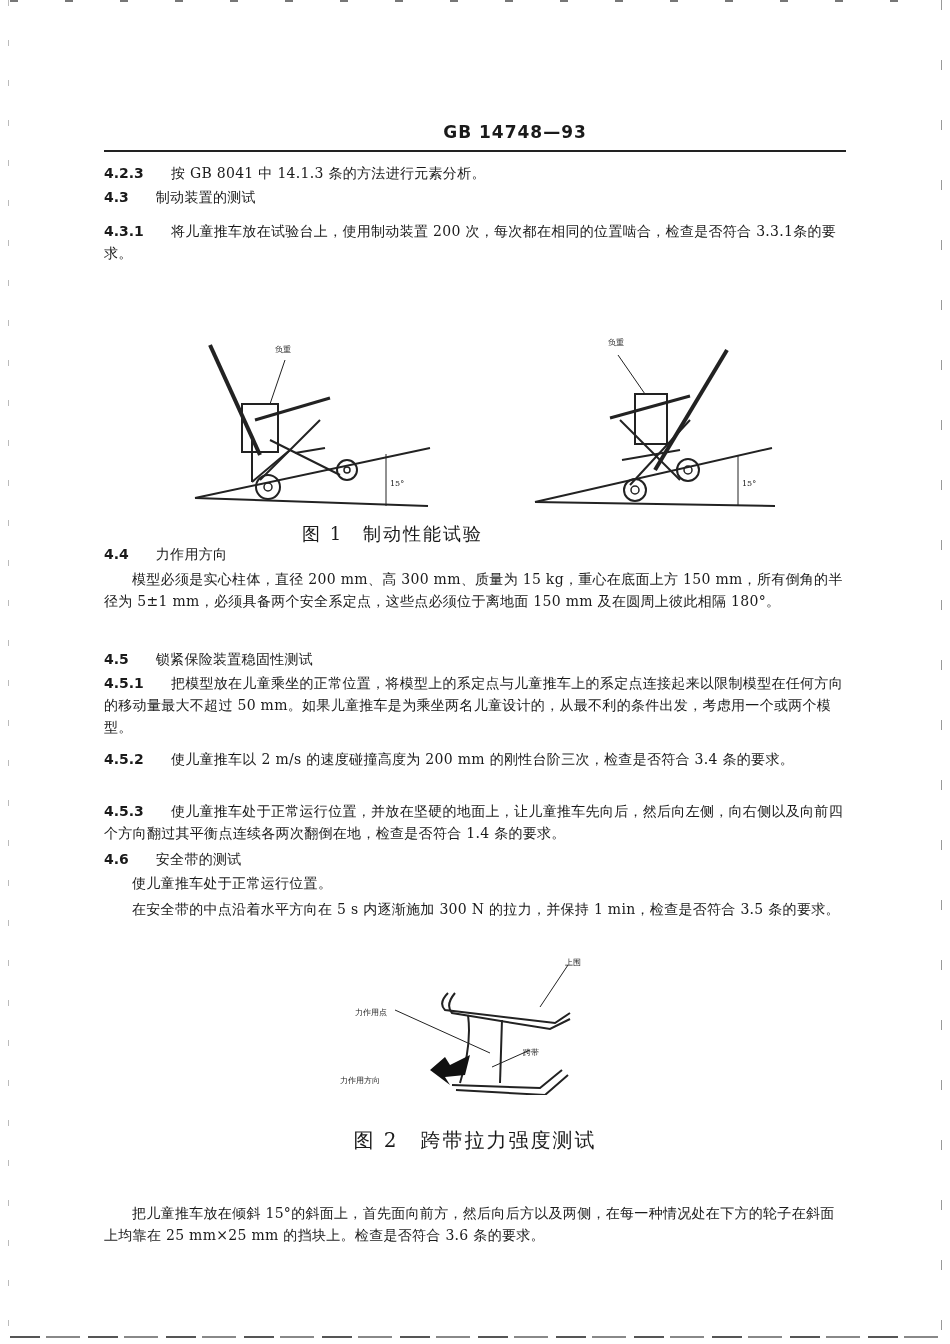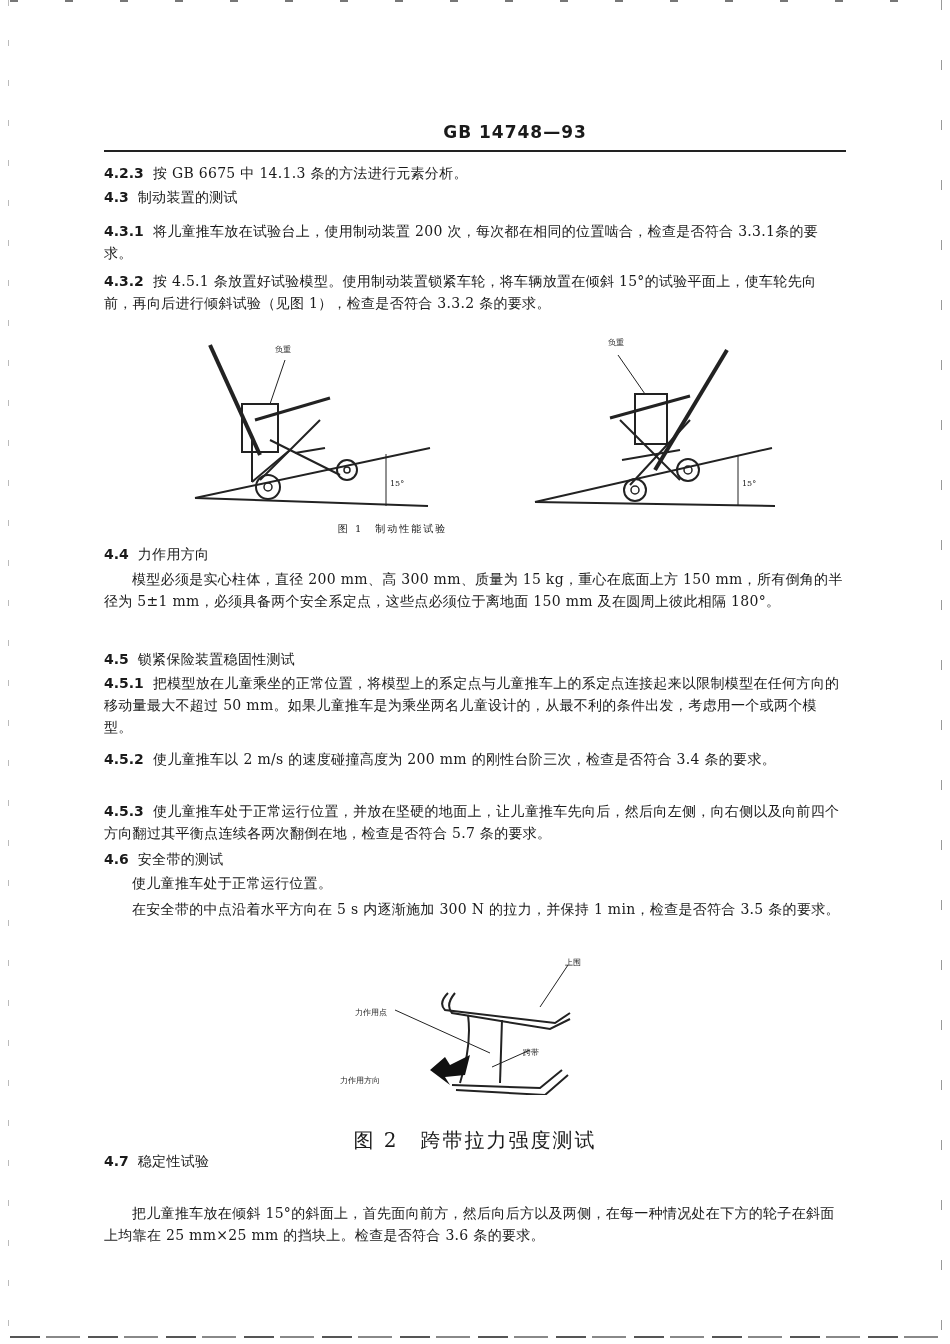--- a/index.html
+++ b/index.html
@@ -13,57 +13,54 @@
   .edge-bottom { position: absolute; left: 10px; right: 10px; top: 1336px; height: 2px;
                background: repeating-linear-gradient(to right, #555 0 30px, transparent 30px 36px, #888 36px 70px, transparent 70px 78px); }
   .edge-top { position: absolute; left: 10px; right: 10px; top: 0; height: 2px;
                background: repeating-linear-gradient(to right, #777 0 8px, transparent 8px 55px); }
 
   .header { position: absolute; left: 0; width: 950px; top: 122px; text-align: center;
             font-family: "DejaVu Sans", "Liberation Sans", sans-serif; font-size: 17px; font-weight: bold; letter-spacing: 1px; padding-left: 40px; }
   .header-rule { position: absolute; left: 104px; width: 742px; top: 150px; height: 2px; background: #222; }
 
   .p { position: absolute; left: 104px; width: 740px; font-size: 14px; line-height: 22px; margin: 0; }
-  .num { font-family: "DejaVu Sans", "Liberation Sans", sans-serif; font-weight: bold; margin-right: 9px; }
+  .num { font-family: "DejaVu Sans", "Liberation Sans", sans-serif; font-weight: bold; margin-right: 27px; }
   .indent { text-indent: 28px; }
   .txt { letter-spacing: 0.3px; }
 
   .fig1 { position: absolute; left: 190px; top: 330px; width: 600px; height: 180px; }
-  .fig1-caption { position: absolute; left: 0; width: 785px; top: 522px; text-align: center; font-size: 10px; letter-spacing: 2px; }
+  .fig1-caption { position: absolute; left: 0; width: 785px; top: 522px; text-align: center; font-size: 18px; letter-spacing: 2px; }
   .fig2 { position: absolute; left: 340px; top: 955px; width: 250px; height: 140px; }
   .fig2-caption { position: absolute; left: 0; width: 950px; top: 1127px; text-align: center; font-size: 20px; letter-spacing: 2px; }
   .fig-label { font-size: 8px; fill: #222; font-family: "DejaVu Serif", serif; }
 </style>
 </head>
 <body>
 
 <div class="page">
   <div class="edge-top"></div>
   <div class="edge-left"></div>
   <div class="edge-right"></div>
   <div class="edge-bottom"></div>
 
   <div class="header">GB 14748—93</div>
   <div class="header-rule"></div>
 
   <p class="p" style="top:162px">
-    <span class="num">4.2.3</span><span class="txt">按 GB 6675 中 14.1.3 条的方法进行元素分析。</span>
+    <span class="num">4.2.3</span><span class="txt">按 GB 8041 中 14.1.3 条的方法进行元素分析。</span>
   </p>
 
   <p class="p" style="top:186px">
     <span class="num">4.3</span><span class="txt">制动装置的测试</span>
   </p>
 
   <p class="p" style="top:220px">
     <span class="num">4.3.1</span><span class="txt">将儿童推车放在试验台上，使用制动装置 200 次，每次都在相同的位置啮合，检查是否符合 3.3.1条的要求。</span>
   </p>
 
-  <p class="p" style="top:270px">
-    <span class="num">4.3.2</span><span class="txt">按 4.5.1 条放置好试验模型。使用制动装置锁紧车轮，将车辆放置在倾斜 15°的试验平面上，使车轮先向前，再向后进行倾斜试验（见图 1），检查是否符合 3.3.2 条的要求。</span>
-  </p>
 
   <svg class="fig1" viewBox="0 0 600 180">
     <g stroke="#222" fill="none" stroke-width="2">
 
       <line x1="5" y1="168" x2="240" y2="118"></line>
       <line x1="5" y1="168" x2="238" y2="176"></line>
       <line x1="196" y1="124" x2="196" y2="176" stroke-width="1"></line>
 
       <line x1="20" y1="15" x2="70" y2="125" stroke-width="4"></line>
       <rect x="52" y="74" width="36" height="48" stroke-width="2"></rect>
@@ -115,21 +112,21 @@
 
   <p class="p" style="top:672px">
     <span class="num">4.5.1</span><span class="txt">把模型放在儿童乘坐的正常位置，将模型上的系定点与儿童推车上的系定点连接起来以限制模型在任何方向的移动量最大不超过 50 mm。如果儿童推车是为乘坐两名儿童设计的，从最不利的条件出发，考虑用一个或两个模型。</span>
   </p>
 
   <p class="p" style="top:748px">
     <span class="num">4.5.2</span><span class="txt">使儿童推车以 2 m/s 的速度碰撞高度为 200 mm 的刚性台阶三次，检查是否符合 3.4 条的要求。</span>
   </p>
 
   <p class="p" style="top:800px">
-    <span class="num">4.5.3</span><span class="txt">使儿童推车处于正常运行位置，并放在坚硬的地面上，让儿童推车先向后，然后向左侧，向右侧以及向前四个方向翻过其平衡点连续各两次翻倒在地，检查是否符合 5.7 条的要求。</span>
+    <span class="num">4.5.3</span><span class="txt">使儿童推车处于正常运行位置，并放在坚硬的地面上，让儿童推车先向后，然后向左侧，向右侧以及向前四个方向翻过其平衡点连续各两次翻倒在地，检查是否符合 1.4 条的要求。</span>
   </p>
 
   <p class="p" style="top:848px">
     <span class="num">4.6</span><span class="txt">安全带的测试</span>
   </p>
   <p class="p indent" style="top:872px">
     <span class="txt">使儿童推车处于正常运行位置。</span>
   </p>
   <p class="p indent" style="top:898px">
     <span class="txt">在安全带的中点沿着水平方向在 5 s 内逐渐施加 300 N 的拉力，并保持 1 min，检查是否符合 3.5 条的要求。</span>
@@ -148,19 +145,16 @@
       <line x1="200" y1="52" x2="228" y2="10" stroke-width="1"></line>
     </g>
     <polygon points="90,115 105,102 110,110 130,100 125,120 105,122 110,130" fill="#111"></polygon>
     <text class="fig-label" x="225" y="10">上围</text>
     <text class="fig-label" x="15" y="60">力作用点</text>
     <text class="fig-label" x="183" y="100">跨带</text>
     <text class="fig-label" x="0" y="128">力作用方向</text>
   </svg>
   <div class="fig2-caption">图 2　跨带拉力强度测试</div>
 
-  <p class="p" style="top:1150px">
-    <span class="num">4.7</span><span class="txt">稳定性试验</span>
-  </p>
   <p class="p indent" style="top:1202px">
     <span class="txt">把儿童推车放在倾斜 15°的斜面上，首先面向前方，然后向后方以及两侧，在每一种情况处在下方的轮子在斜面上均靠在 25 mm×25 mm 的挡块上。检查是否符合 3.6 条的要求。</span>
   </p>
 </div>
 
 </body></html>

